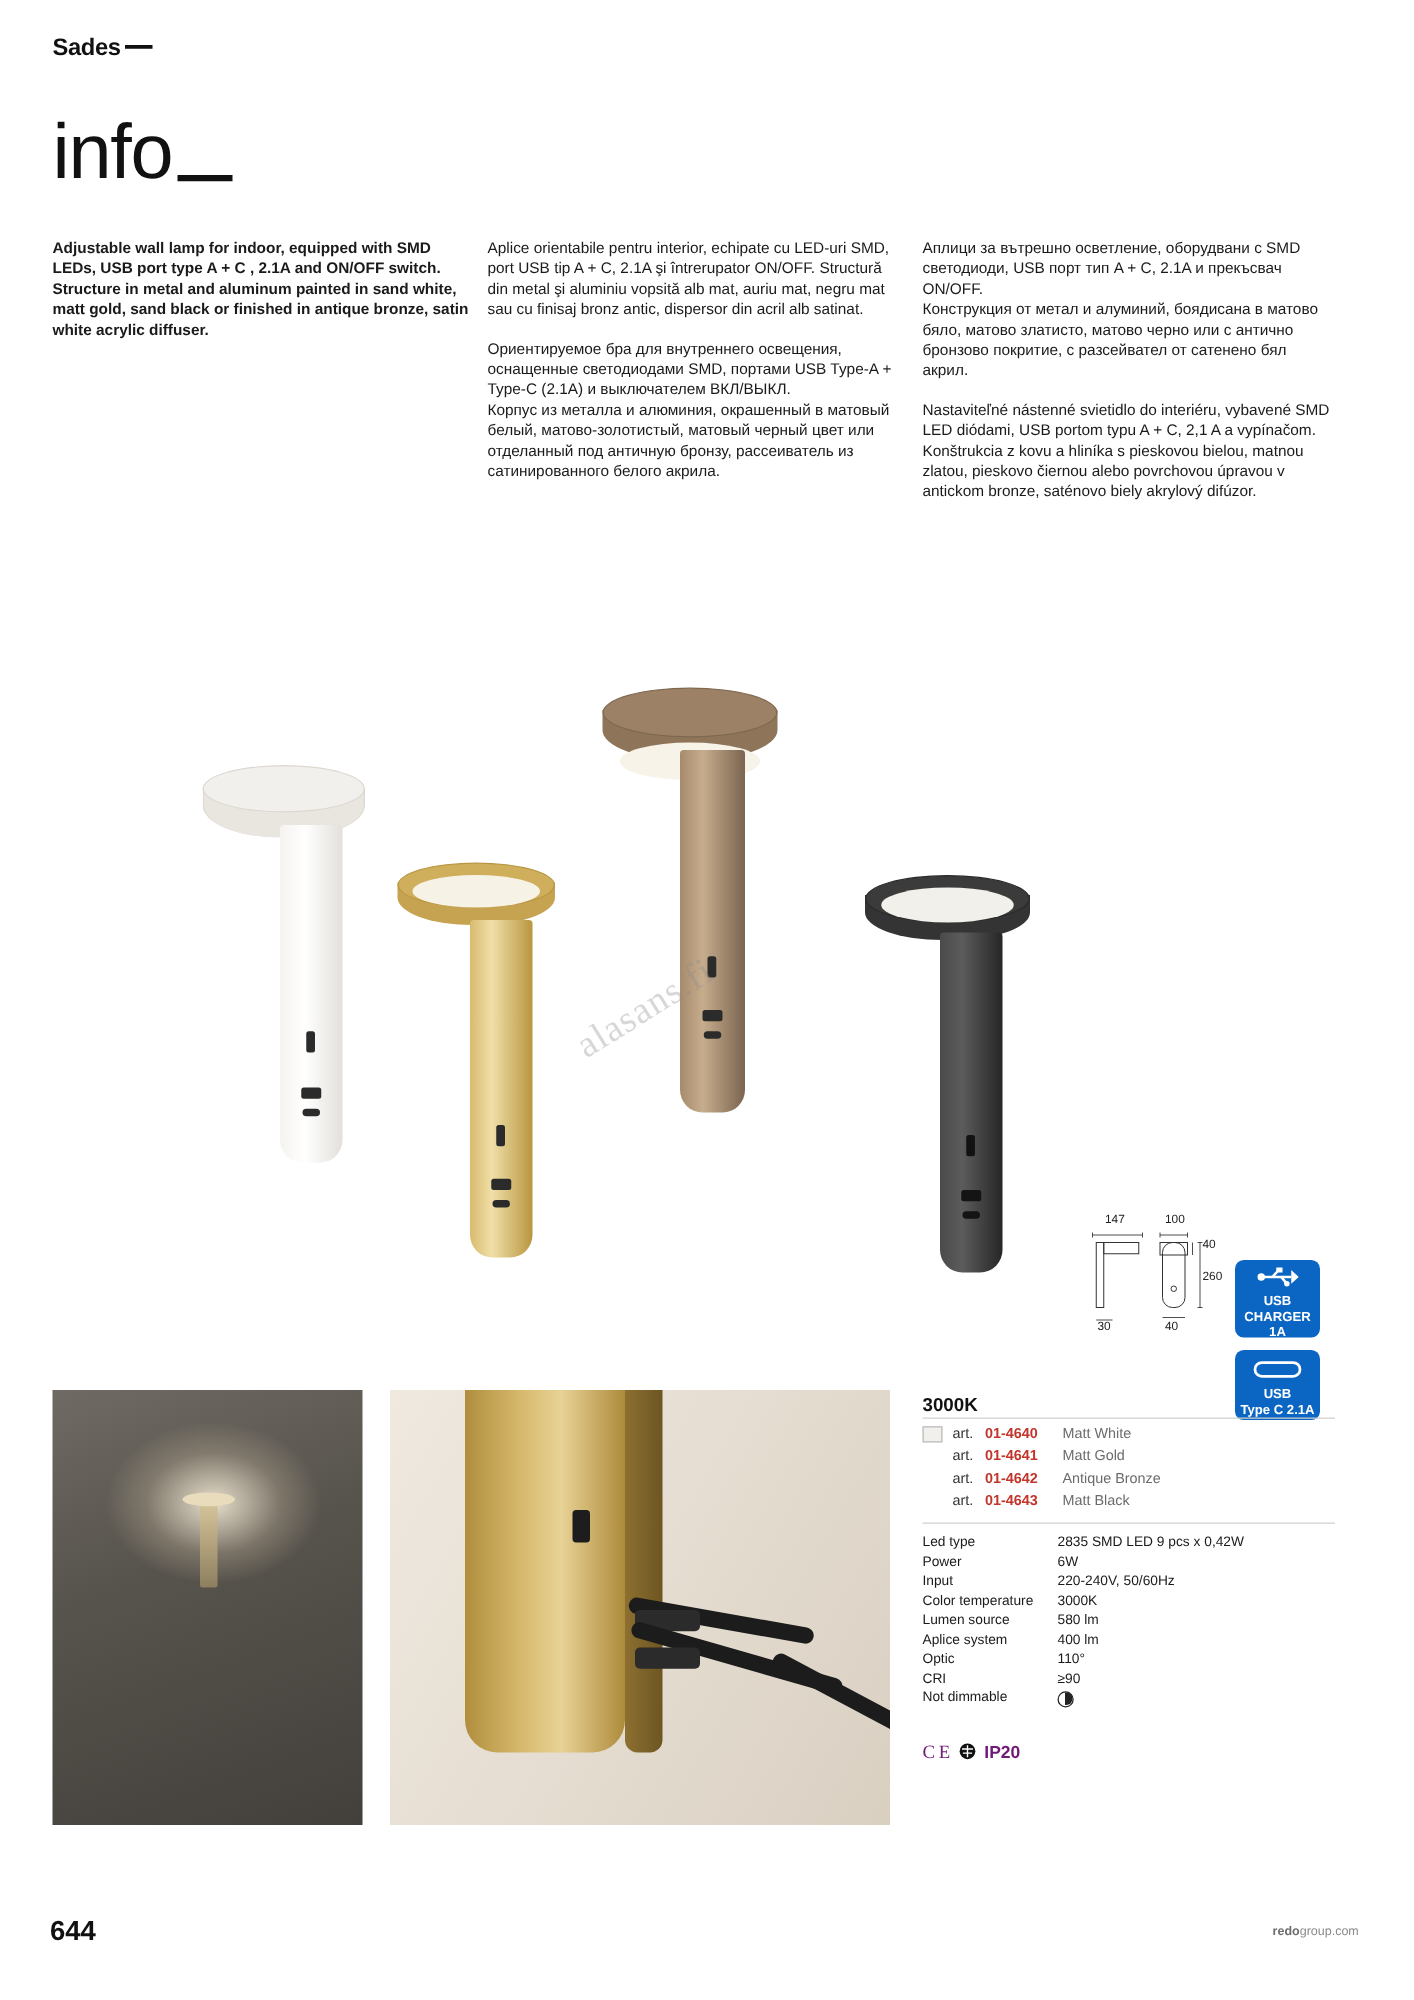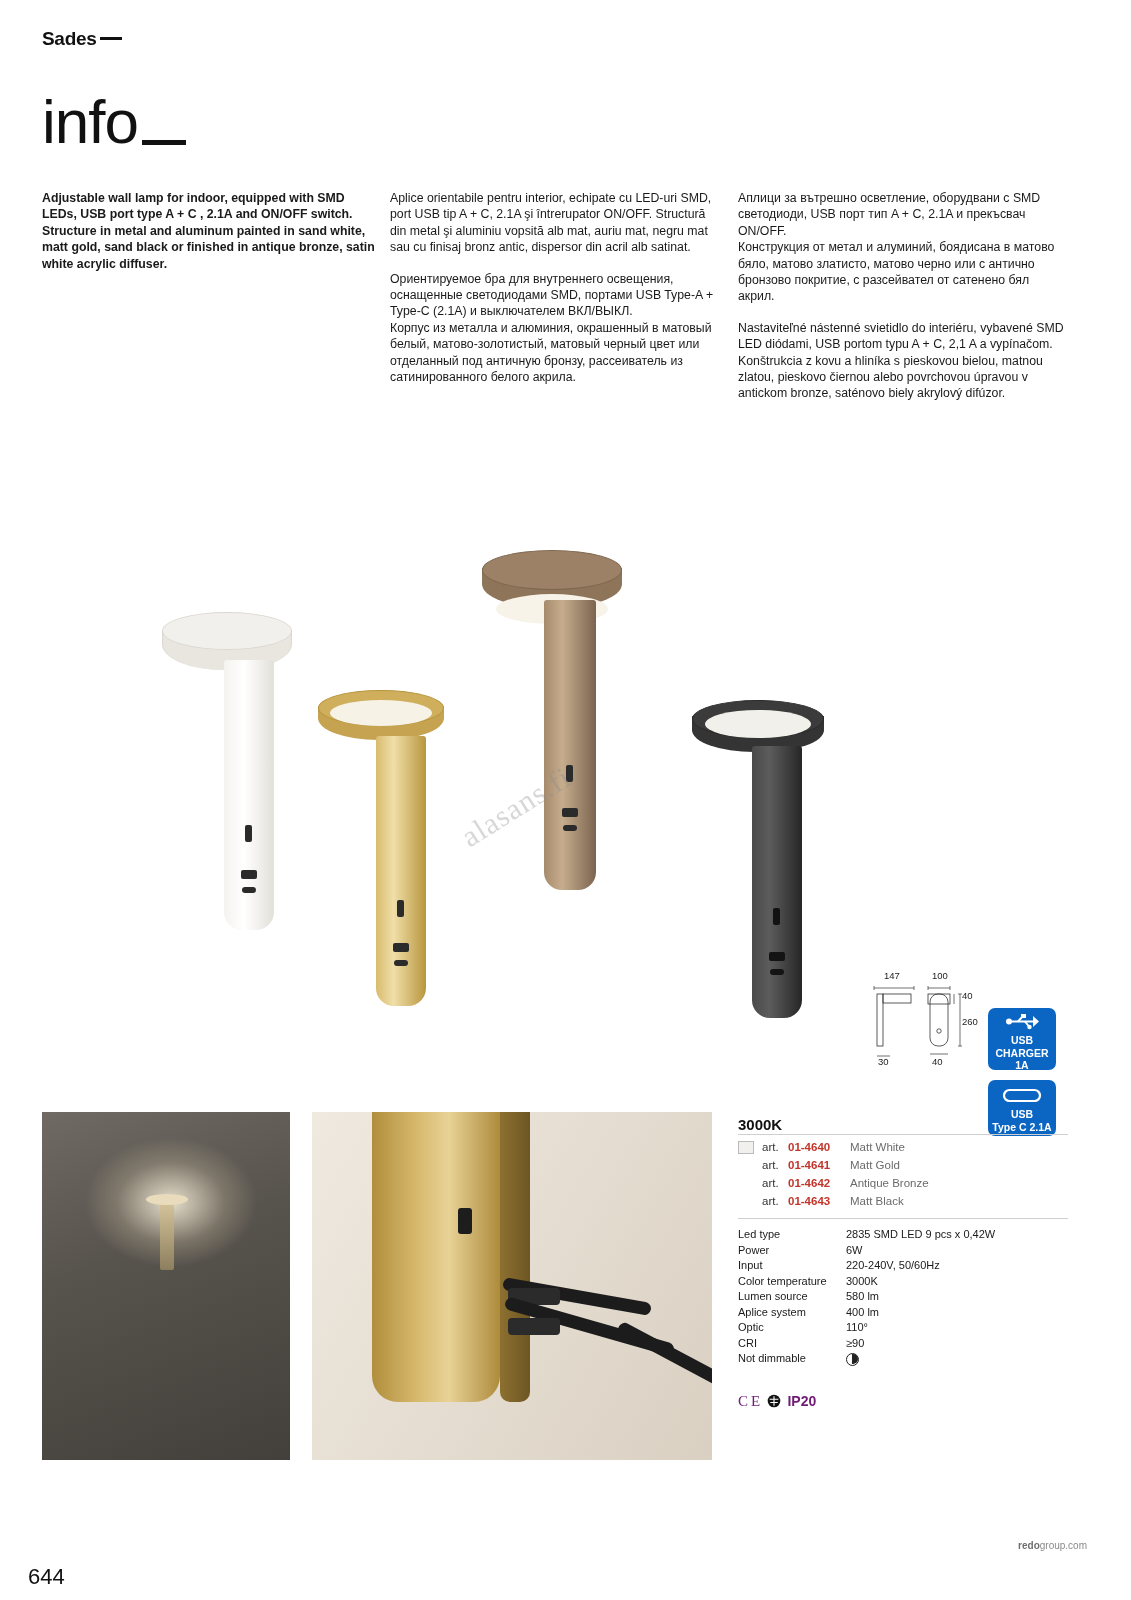--- a/index.html
+++ b/index.html
@@ -214,21 +214,21 @@
     font-size:11px; color:#222;
   }
   .spec-row { display:flex; height:15.5px; }
   .spec-k { width:108px; color:#1a1a1a; }
   .spec-v { color:#1a1a1a; }
 
   .certs { position:absolute; left:738px; top:1393px; font-size:13px; font-weight:bold; color:#701a75; }
   .certs .ce { font-family:"Liberation Serif", serif; font-weight:normal; font-size:15px; }
   .certs .ip { font-size:14px; }
 
-  .folio { position:absolute; left:28px; top:1532px; font-size:22px; font-weight:normal; color:#111;margin-top:32px; }
+  .folio { position:absolute; left:40px; top:1532px; font-size:22px; font-weight:bold; color:#111; }
   .footer-url { position:absolute; right:44px; top:1540px; font-size:10px; color:#8a8a8a; }
   .footer-url b { color:#6e6e6e; }
 
   .nodim {
     position:absolute; width:13px; height:13px; border-radius:50%;
     border:1.5px solid #222;
   }
   .nodim:after {
     content:""; position:absolute; left:4.5px; top:0px; width:6px; height:10px;
     background:#222; border-radius:0 6px 6px 0;

